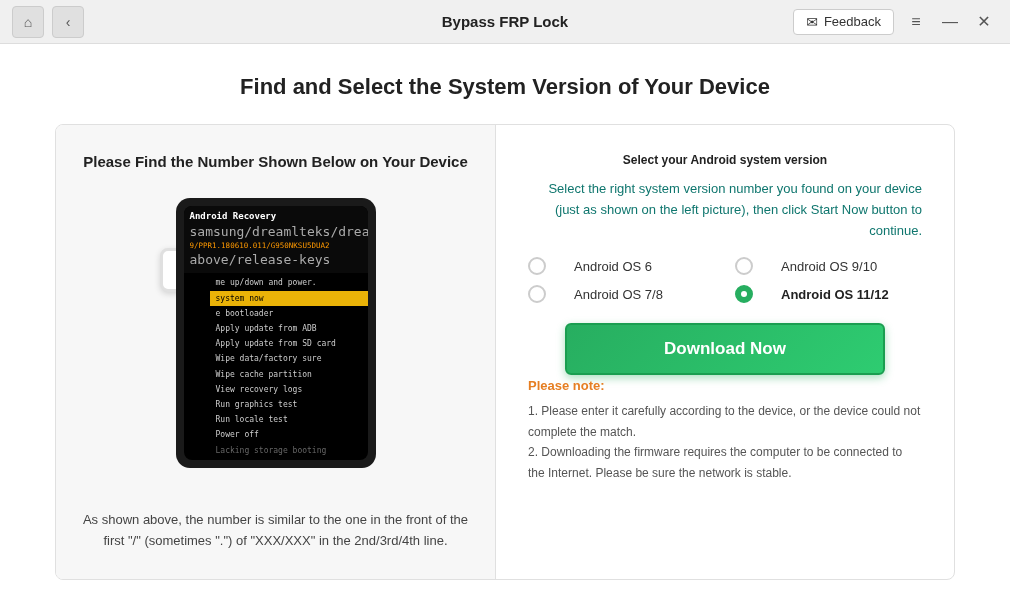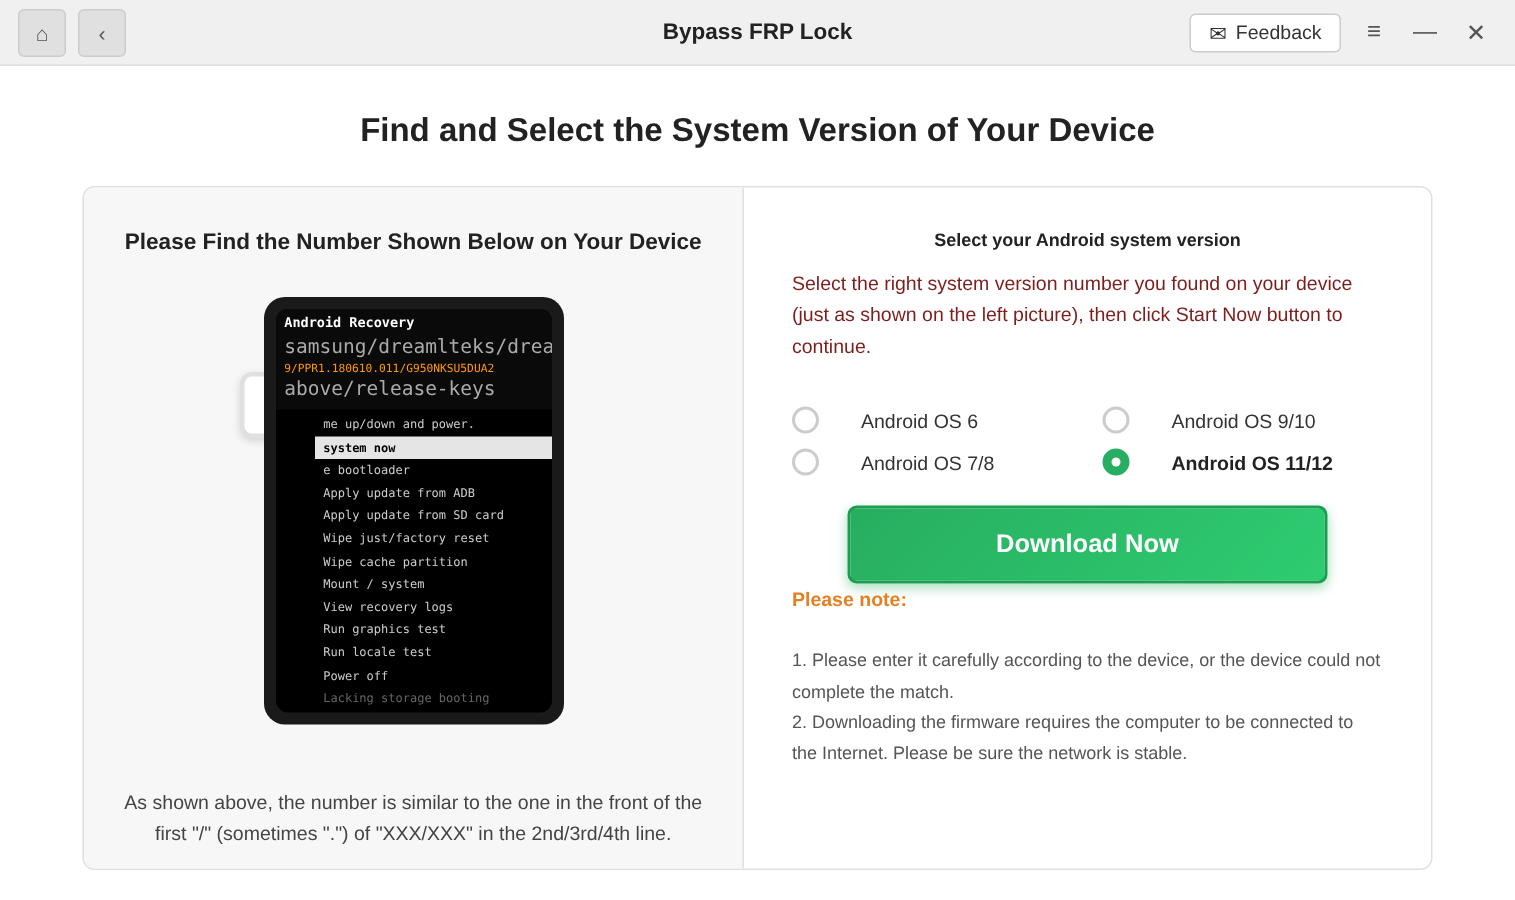--- a/index.html
+++ b/index.html
@@ -163,23 +163,23 @@
       padding: 2px 0;
       margin-left: 26px;
     }
     .phone-menu-item {
       padding: 2px 6px;
       color: #ccc;
       font-size: 8px;
       cursor: pointer;
     }
     .phone-menu-item.highlighted {
-      background: #e5e5e5;
+      background: #eab308;
       color: #000;
-      font-weight: bold;
+      font-weight: normal;
     }
     .phone-menu-item.dimmed { color: #666; }
 
     
     .number-badge {
       position: absolute;
       left: -16px;
       top: 50px;
       background: white;
       border: 3px solid #e0e0e0;
@@ -213,24 +213,24 @@
     }
     .right-panel-title {
       font-size: 12px;
       font-weight: 700;
       color: #222;
       margin-bottom: 12px;
       text-align: center;
     }
     .right-panel-desc {
       font-size: 13px;
-      color: #7f1d1d;
-      text-align: left;
+      color: #0f766e;
+      text-align: right;
       line-height: 1.6;
-      margin-bottom: 30px;
+      margin-bottom: 16px;
     }
 
     
     .os-grid {
       display: grid;
       grid-template-columns: 1fr 1fr;
       gap: 10px 20px;
       width: 100%;
       margin-bottom: 20px;
     }
@@ -287,21 +287,21 @@
     .note-section {
       width: 100%;
       font-size: 12px;
       line-height: 1.7;
       color: #555;
     }
     .note-title {
       color: #e67e22;
       font-weight: 700;
       font-size: 13px;
-      margin-bottom: 19px;
+      margin-bottom: 4px;
     }
     .note-text { color: #555; }
   </style>
 </head>
 <body>
 
 <div class="titlebar">
   <div class="titlebar-left">
     <div class="titlebar-btn">
       <span>⌂</span>
@@ -349,23 +349,22 @@
               <div class="rec-path">samsung/dreamlteks/dreamlteks</div>
               <div class="rec-version">9/PPR1.180610.011/G950NKSU5DUA2</div>
               <div class="rec-path">above/release-keys</div>
             </div>
             <div class="phone-menu">
               <div class="phone-menu-item">me up/down and power.</div>
               <div class="phone-menu-item highlighted">system now</div>
               <div class="phone-menu-item">e bootloader</div>
               <div class="phone-menu-item">Apply update from ADB</div>
               <div class="phone-menu-item">Apply update from SD card</div>
-              <div class="phone-menu-item">Wipe just/factory reset</div>
+              <div class="phone-menu-item">Wipe data/factory sure</div>
               <div class="phone-menu-item">Wipe cache partition</div>
-              <div class="phone-menu-item">Mount / system</div>
               <div class="phone-menu-item">View recovery logs</div>
               <div class="phone-menu-item">Run graphics test</div>
               <div class="phone-menu-item">Run locale test</div>
               <div class="phone-menu-item">Power off</div>
               <div class="phone-menu-item dimmed">Lacking storage booting</div>
             </div>
           </div>
         </div>
       </div>
 

